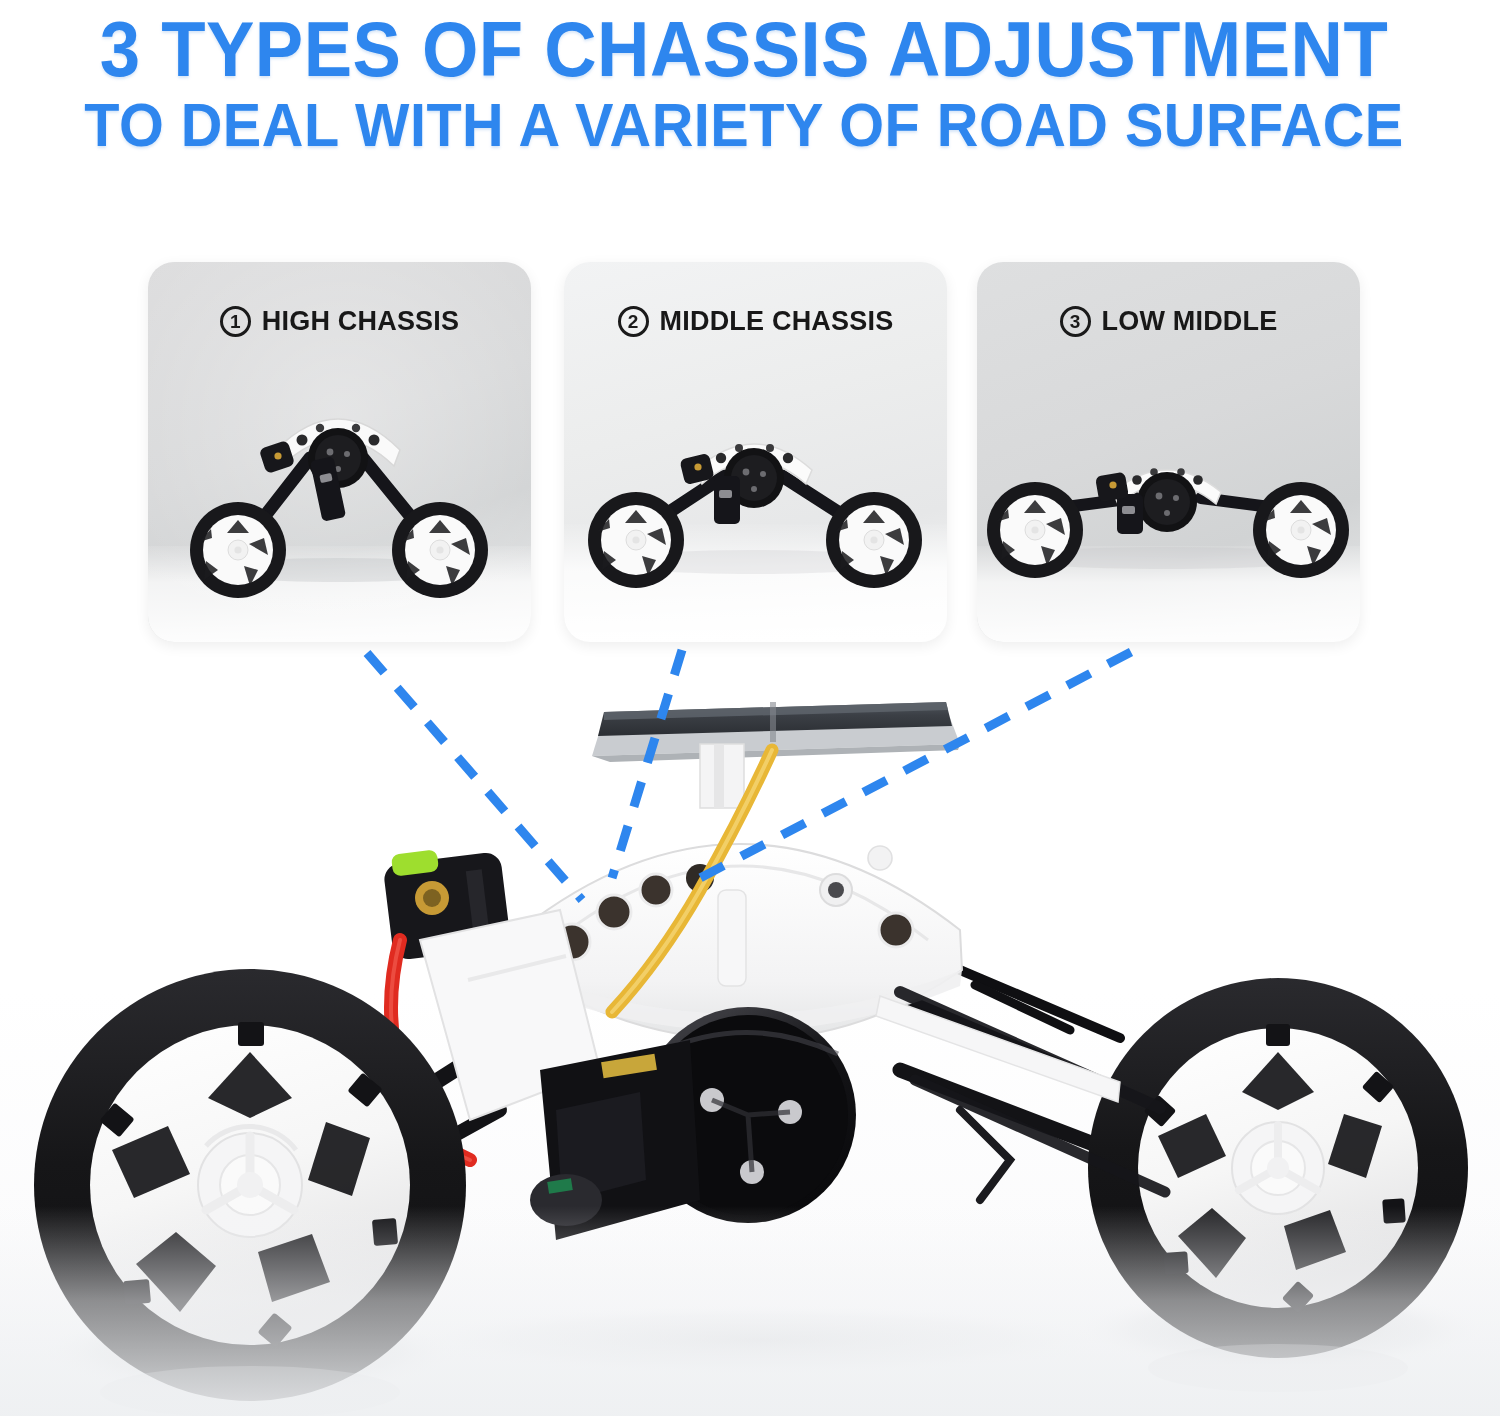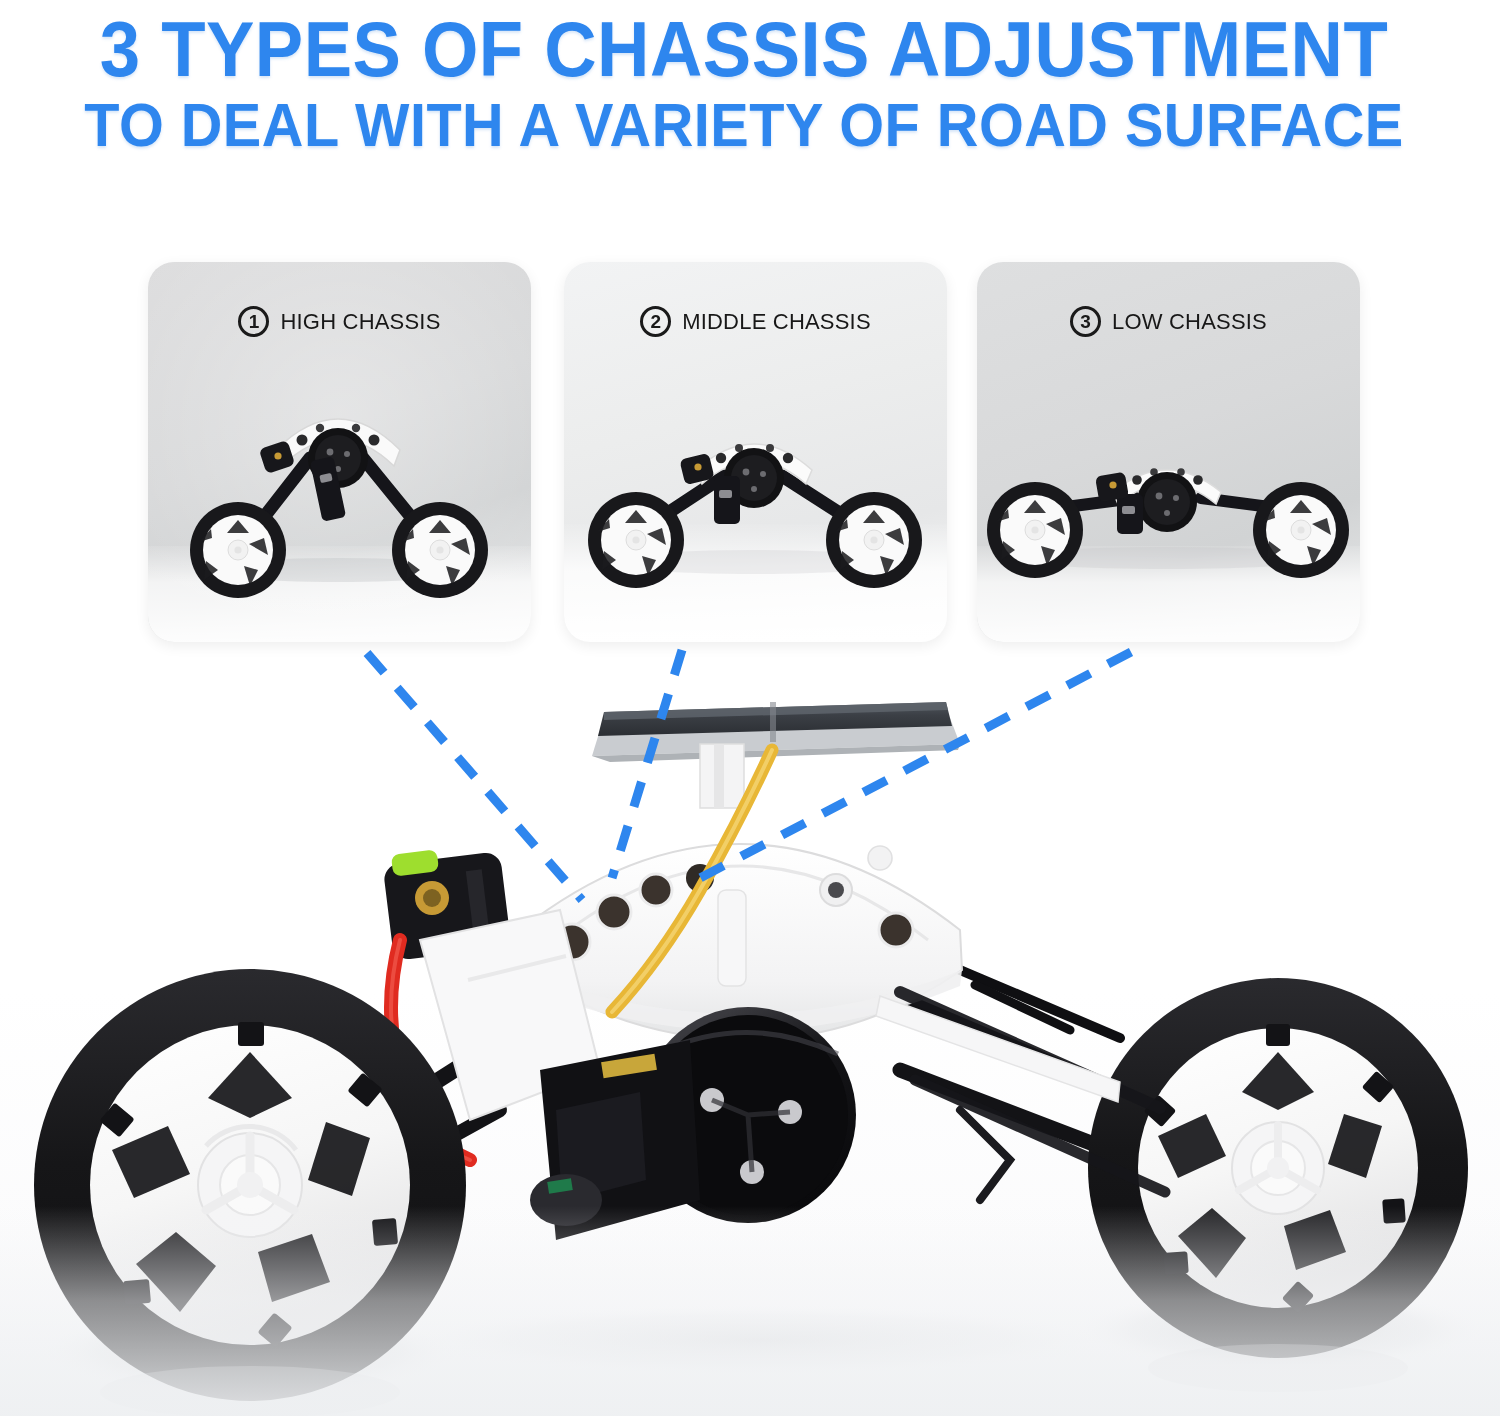--- a/index.html
+++ b/index.html
@@ -84,22 +84,22 @@
   .num-circle {
     width: 31px; height: 31px;
     border: 3px solid #1a1a1a;
     border-radius: 50%;
     display: flex; align-items: center; justify-content: center;
     font-size: 19px; font-weight: 700; color: #1a1a1a;
     line-height: 1;
     flex: 0 0 auto;
   }
   .panel-title {
-    font-size: 22px;
-    font-weight: 400;
+    font-size: 27px;
+    font-weight: 700;
     color: #181818;
     letter-spacing: 0.2px;
     white-space: nowrap;
   }
 
   
   .mini-art { position: absolute; inset: 0; z-index: 4; }
 
   
   .leaders { position: absolute; inset: 0; z-index: 12; pointer-events: none; }
@@ -305,21 +305,21 @@
           <path d="M304,288 l-14,10 2,-19 z"></path>
           <path d="M298,256 l-13,4 12,-13 z"></path>
         </g>
         <circle cx="324" cy="268" r="10" fill="#f2f2f2" stroke="#ddd" stroke-width="1"></circle>
         <circle cx="324" cy="268" r="3.6" fill="#e4e4e4"></circle>
       </g>
     </svg>
 
     <div class="panel-label">
       <div class="num-circle">3</div>
-      <div class="panel-title">LOW CHASSIS</div>
+      <div class="panel-title">LOW MIDDLE</div>
     </div>
   </div>
 
   <div class="car-stage">
     <svg viewBox="0 0 1500 776" width="1500" height="776">
       <defs>
         <linearGradient id="tireG" x1="0" y1="0" x2="0" y2="1">
           <stop offset="0%" stop-color="#2a2a2e"></stop>
           <stop offset="45%" stop-color="#161618"></stop>
           <stop offset="100%" stop-color="#0e0e10"></stop>

